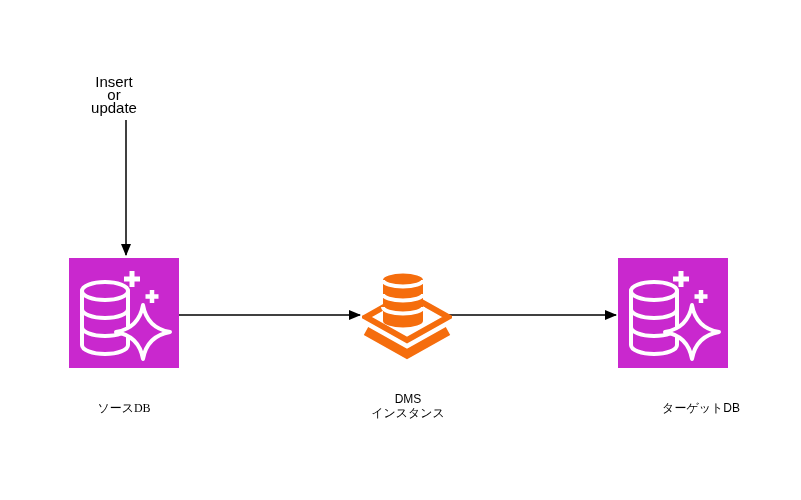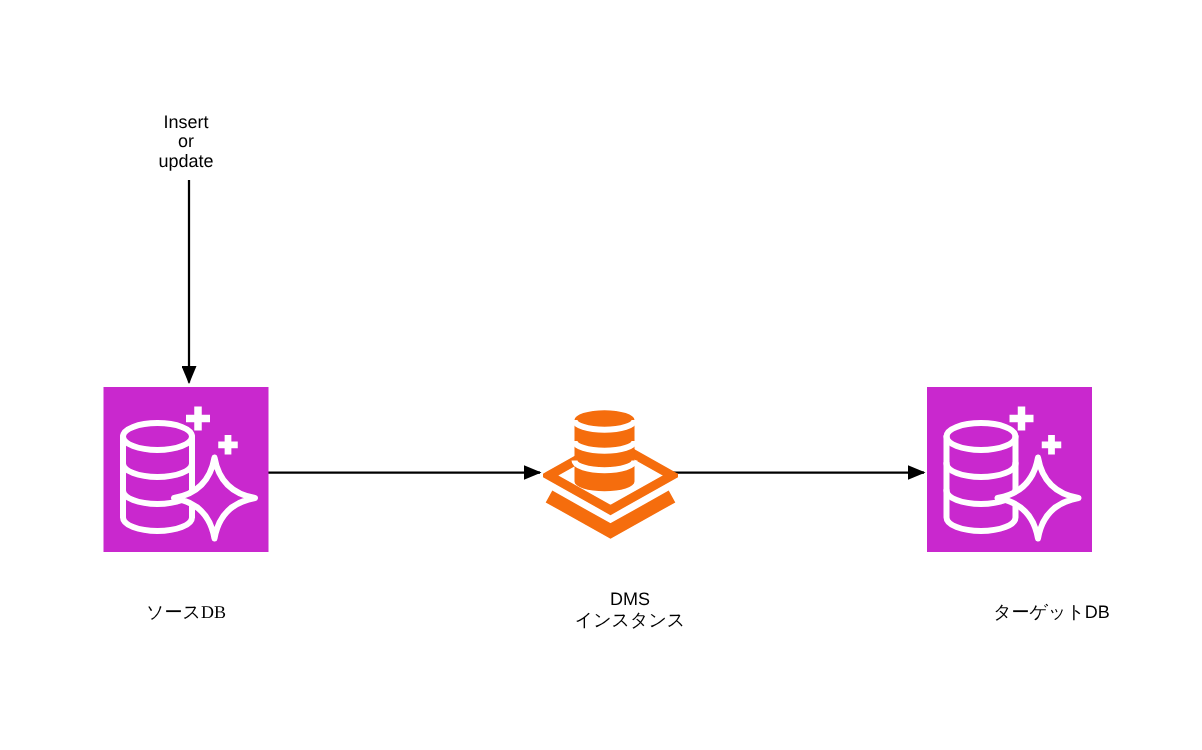--- a/index.html
+++ b/index.html
@@ -34,27 +34,27 @@
   .label {
     position: absolute;
     transform: translateX(-50%);
     font-size: 12px;
     line-height: 14px;
     color: #000000;
     text-align: center;
     white-space: nowrap;
   }
   .label-source { left: 124px; top: 401px; font-family: Liberation Serif, serif; }
-  .label-dms    { left: 420px; top: 392px; }
+  .label-dms    { left: 408px; top: 392px; }
   .label-target { left: 673px; top: 401px; margin-left: 28px; }
   .annotation {
     position: absolute;
-    left: 124px; top: 75px;
+    left: 114px; top: 75px;
     transform: translateX(-50%);
-    font-size: 12px;
+    font-size: 15px;
     line-height: 13px;
     color: #000000;
     text-align: center;
     white-space: nowrap;
   }
 </style>
 </head>
 <body>
 
 <div class="canvas">

